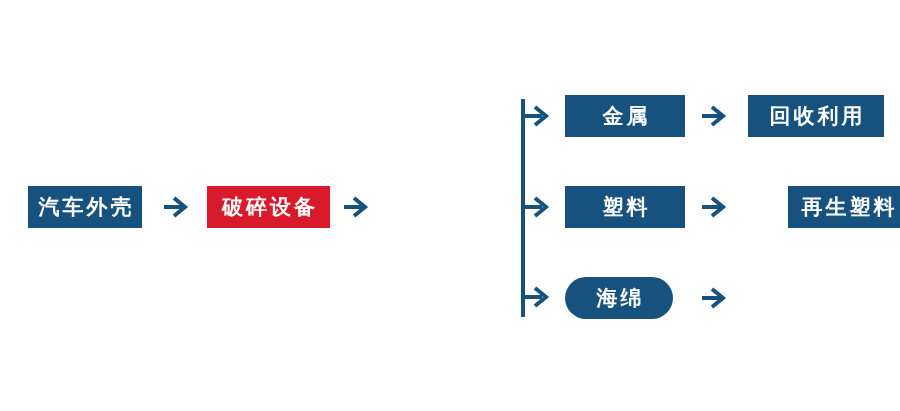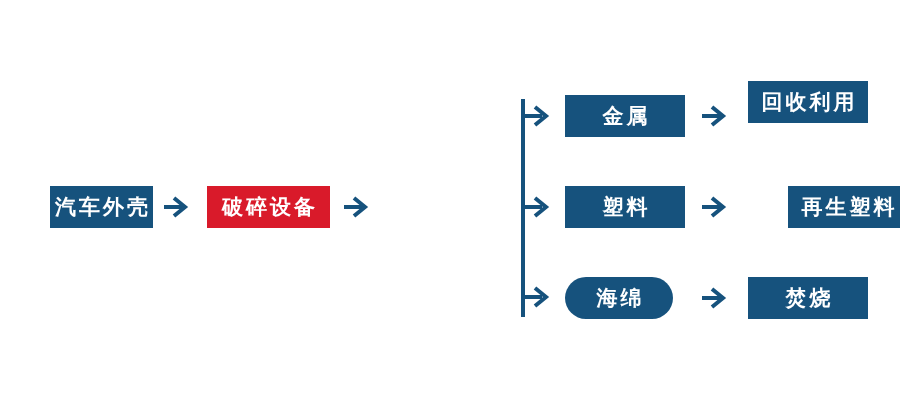--- a/index.html
+++ b/index.html
@@ -40,21 +40,21 @@
     stroke-width: 4;
     stroke-linecap: butt;
     stroke-linejoin: miter;
   }
 </style>
 </head>
 <body>
 
 <div class="canvas">
 
-  <div class="node blue" style="left:50px; top:186px; width:103px;">汽车外壳</div>
+  <div class="node blue" style="left:28px; top:186px; width:114px;">汽车外壳</div>
 
   <svg class="arrow" style="left:163px; top:195px;" width="26" height="24" viewBox="0 0 26 24">
     <line class="stroke" x1="1" y1="12" x2="19" y2="12"></line>
     <polyline class="stroke" points="11,3 22,12 11,21"></polyline>
   </svg>
 
   <div class="node red" style="left:207px; top:186px; width:123px;">破碎设备</div>
 
   <svg class="arrow" style="left:343px; top:195px;" width="26" height="24" viewBox="0 0 26 24">
     <line class="stroke" x1="1" y1="12" x2="19" y2="12"></line>
@@ -70,29 +70,28 @@
     <polyline class="stroke" points="18,103 29,112 18,121"></polyline>
     <line class="stroke" x1="6" y1="202" x2="25" y2="202"></line>
     <polyline class="stroke" points="18,193 29,202 18,211"></polyline>
   </svg>
 
   <div class="node blue" style="left:565px; top:95px; width:120px;text-align:right;">金属</div>
   <svg class="arrow" style="left:701px; top:104px;" width="26" height="24" viewBox="0 0 26 24">
     <line class="stroke" x1="1" y1="12" x2="19" y2="12"></line>
     <polyline class="stroke" points="11,3 22,12 11,21"></polyline>
   </svg>
-  <div class="node blue" style="left:748px; top:81px; width:120px;">回收利用</div>
+  <div class="node blue" style="left:748px; top:95px; width:136px;">回收利用</div>
 
   <div class="node blue" style="left:565px; top:186px; width:120px;">塑料</div>
   <svg class="arrow" style="left:701px; top:195px;" width="26" height="24" viewBox="0 0 26 24">
     <line class="stroke" x1="1" y1="12" x2="19" y2="12"></line>
     <polyline class="stroke" points="11,3 22,12 11,21"></polyline>
   </svg>
   <div class="node blue" style="left:788px; top:186px; width:120px;">再生塑料</div>
 
   <div class="node blue" style="left:565px; top:277px; width:108px;border-radius:21px;">海绵</div>
   <svg class="arrow" style="left:701px; top:286px;" width="26" height="24" viewBox="0 0 26 24">
     <line class="stroke" x1="1" y1="12" x2="19" y2="12"></line>
     <polyline class="stroke" points="11,3 22,12 11,21"></polyline>
   </svg>
-  <div class="node blue" style="left:748px; top:277px; width:120px;">焚烧</div>
 
 </div>
 
 </body></html>

